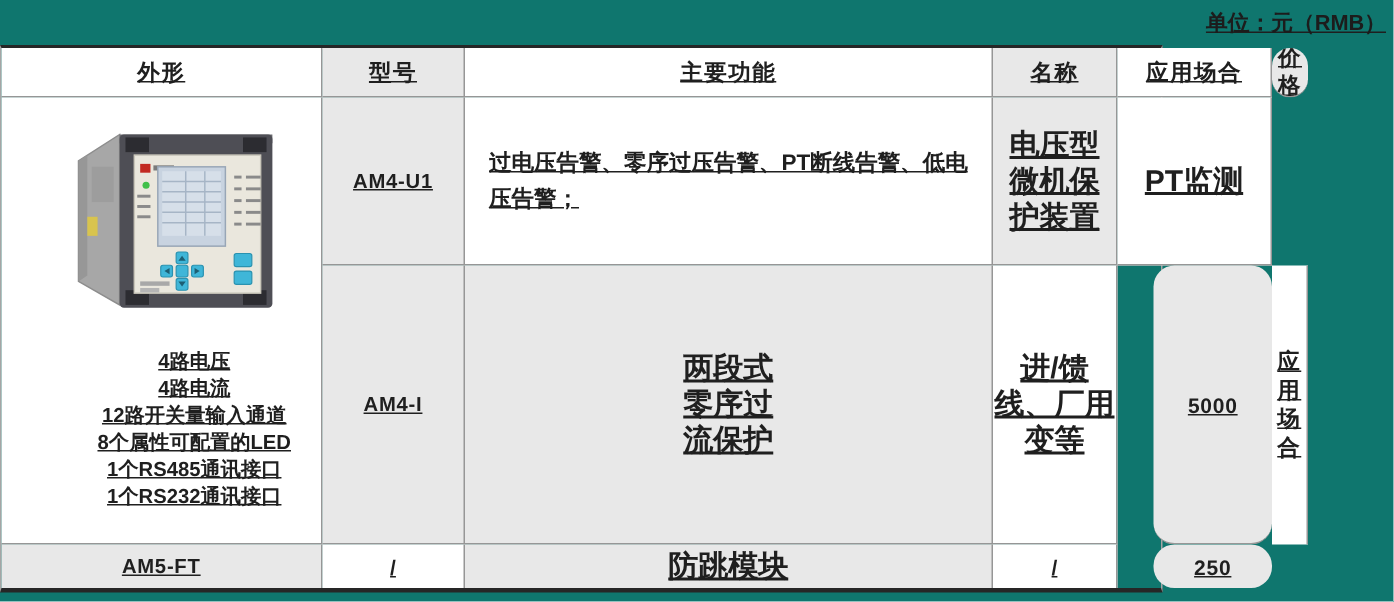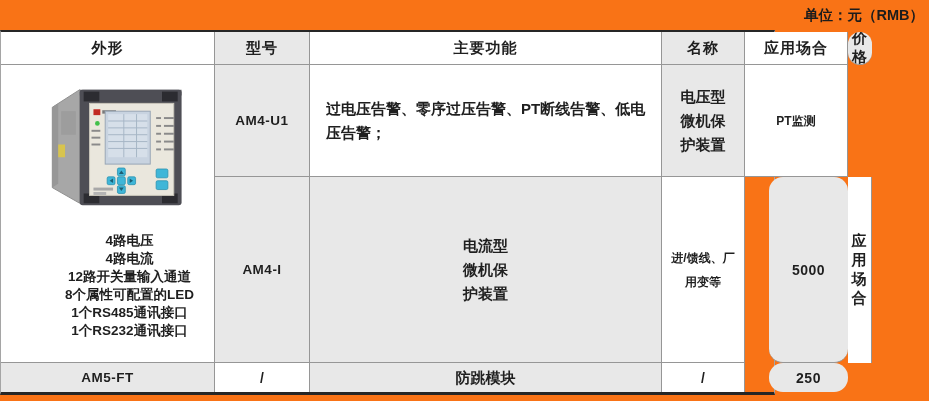--- a/index.html
+++ b/index.html
@@ -2,21 +2,21 @@
 <html><head>
 <meta charset="utf-8">
 <style>
   * { margin:0; padding:0; box-sizing:border-box; }
   html,body { background:#ffffff; }
   body {
     width:929px; height:401px; overflow:hidden;
     font-family:"Liberation Sans","DejaVu Sans",sans-serif;
     color:#1f1f1f;
   }
-  .page { width:929px; height:401px; position:relative; background:#f97316; }
+  .page { width:929px; height:401px; position:relative; background:#0f766e;text-decoration:underline; }
 
   
   .topbar {
     height:30px; display:flex; align-items:center; justify-content:flex-end;
     padding-right:5px; font-size:14.5px; font-weight:600; color:#1c1c1c;
   }
 
   
   .tbl {
     width:775px;
@@ -38,23 +38,23 @@
   .c.last { border-right:none;border-radius:14px; }
   .c.norb { border-bottom:none; }
   .shade { background:#e8e8e8; }
   .hdr { font-size:15px; font-weight:700; letter-spacing:1px; }
   .model { font-size:13.5px; font-weight:600; letter-spacing:0.5px; }
   .fn {
     justify-content:flex-start; text-align:left;
     padding:6px 14px 6px 16px; font-size:15px; line-height:24px; font-weight:600;
   }
   .fn .fn-text { width:100%; }
-  .namecell { font-size:15px; line-height:24px; font-weight:600; }
+  .namecell { font-size:20px; line-height:24px; font-weight:600; }
   .namecell .narrow3 { width:3.1em; text-align:center; }
-  .appcell { font-size:12px; line-height:24px; font-weight:600; }
+  .appcell { font-size:20px; line-height:24px; font-weight:600; }
   .appcell .narrow5 { width:5.45em; text-align:center; }
   .price { font-size:14px; font-weight:600; letter-spacing:0.5px;margin-left:24px; }
   .slash { font-size:14px; font-weight:600; }
 
   
   .appearance {
     grid-column:1; grid-row:2 / 4;
     flex-direction:column; align-items:stretch; justify-content:flex-start;
     padding-top:9px;
   }
@@ -163,21 +163,21 @@
       <div class="fn-text">过电压告警、零序过压告警、PT断线告警、低电压告警；</div>
     </div>
     <div class="c namecell shade">
       <div class="narrow3">电压型微机保护装置</div>
     </div>
     <div class="c appcell">PT监测</div>
     <div class="c price shade last">5000</div>
 
     <div class="c model shade">AM4-I</div>
     <div class="c namecell shade">
-      <div class="narrow3">电流型微机保护装置</div>
+      <div class="narrow3">两段式零序过流保护</div>
     </div>
     <div class="c appcell">
       <div class="narrow5">进/馈线、厂用变等</div>
     </div>
     <div class="c price shade last">5000</div>
 
     <div class="c see-img norb">应用场合</div>
     <div class="c model shade norb">AM5-FT</div>
     <div class="c slash norb">/</div>
     <div class="c namecell shade norb">防跳模块</div>

